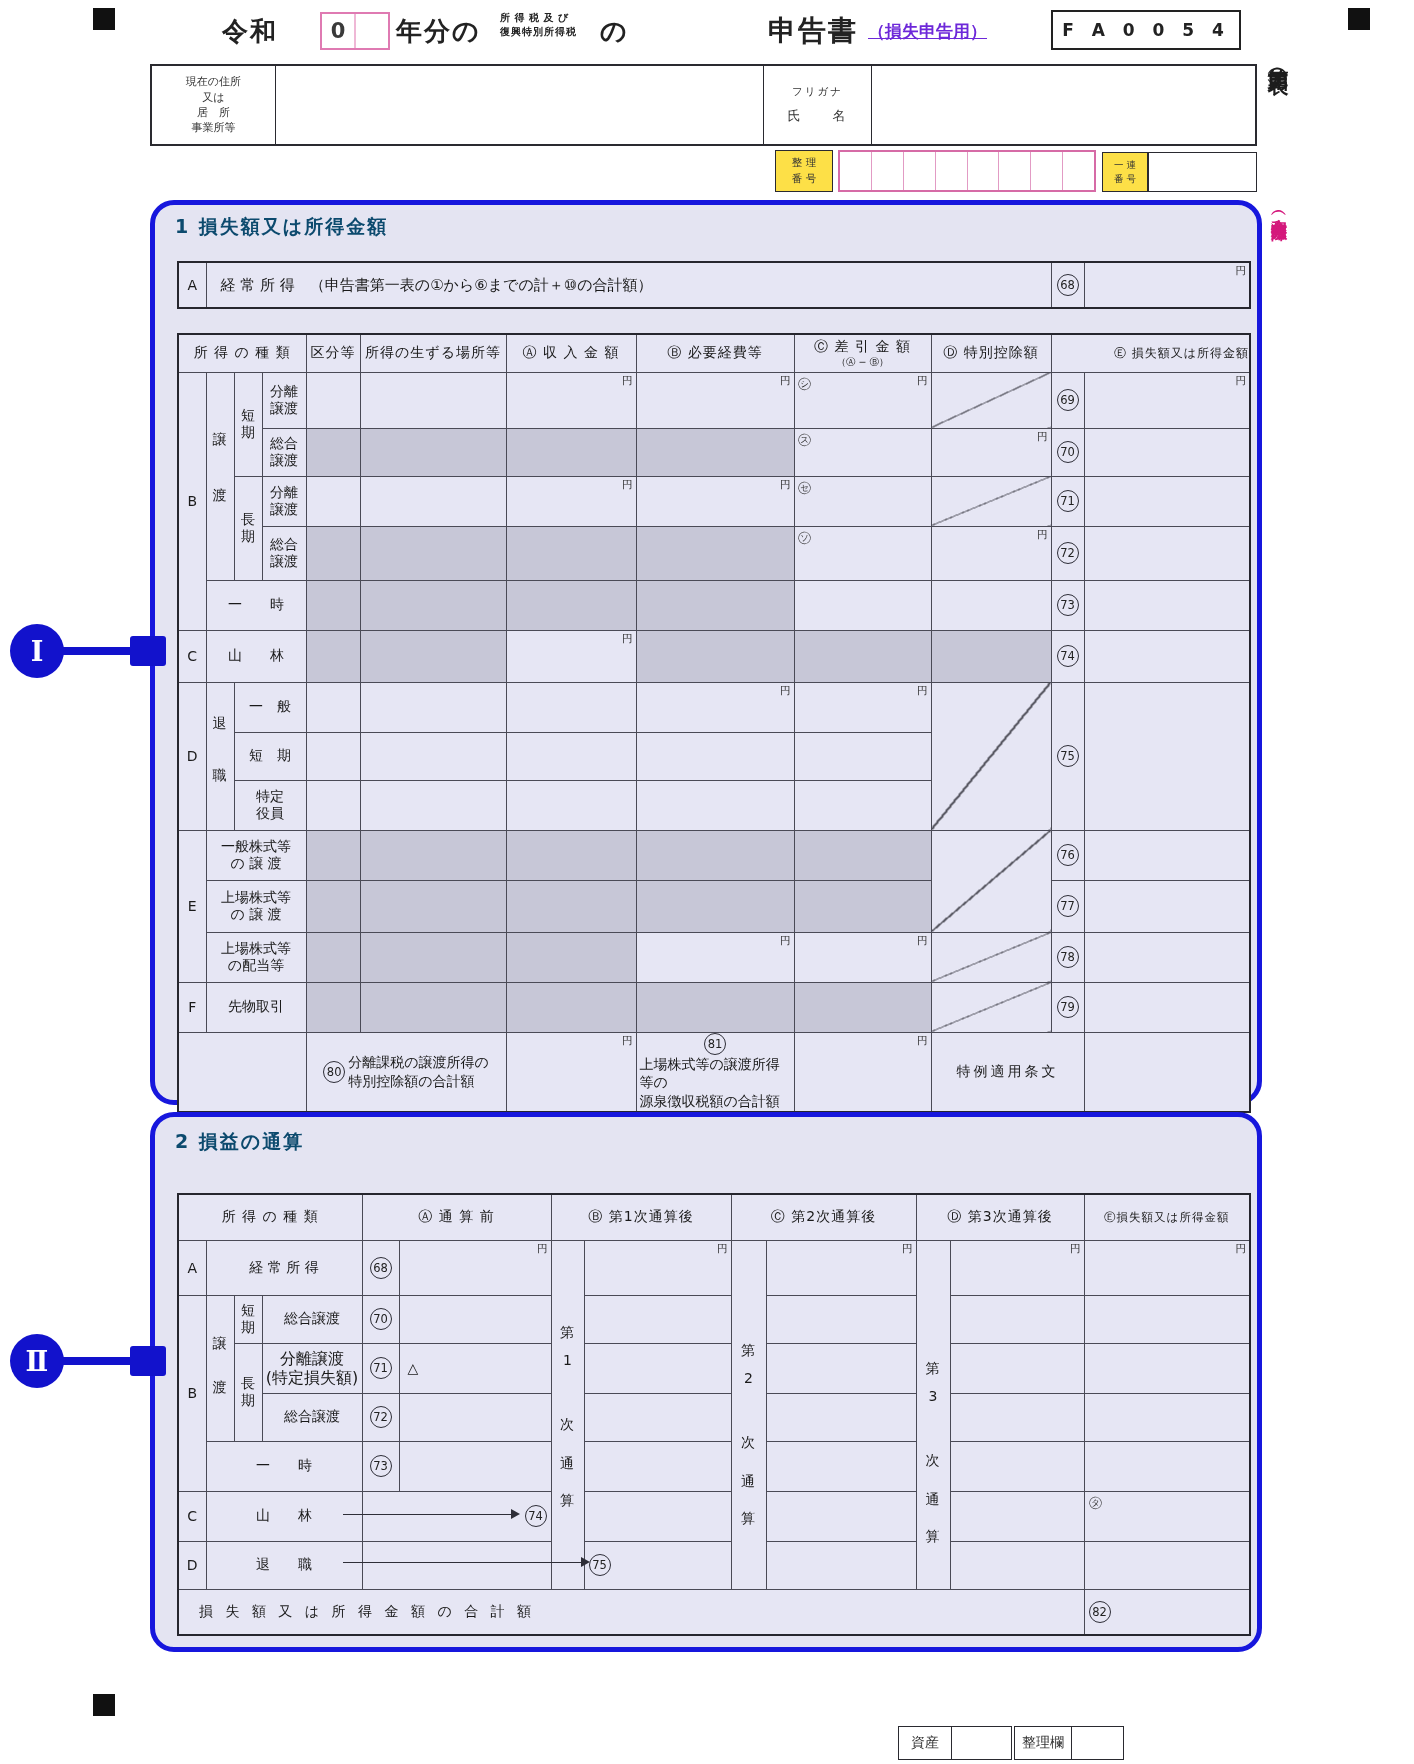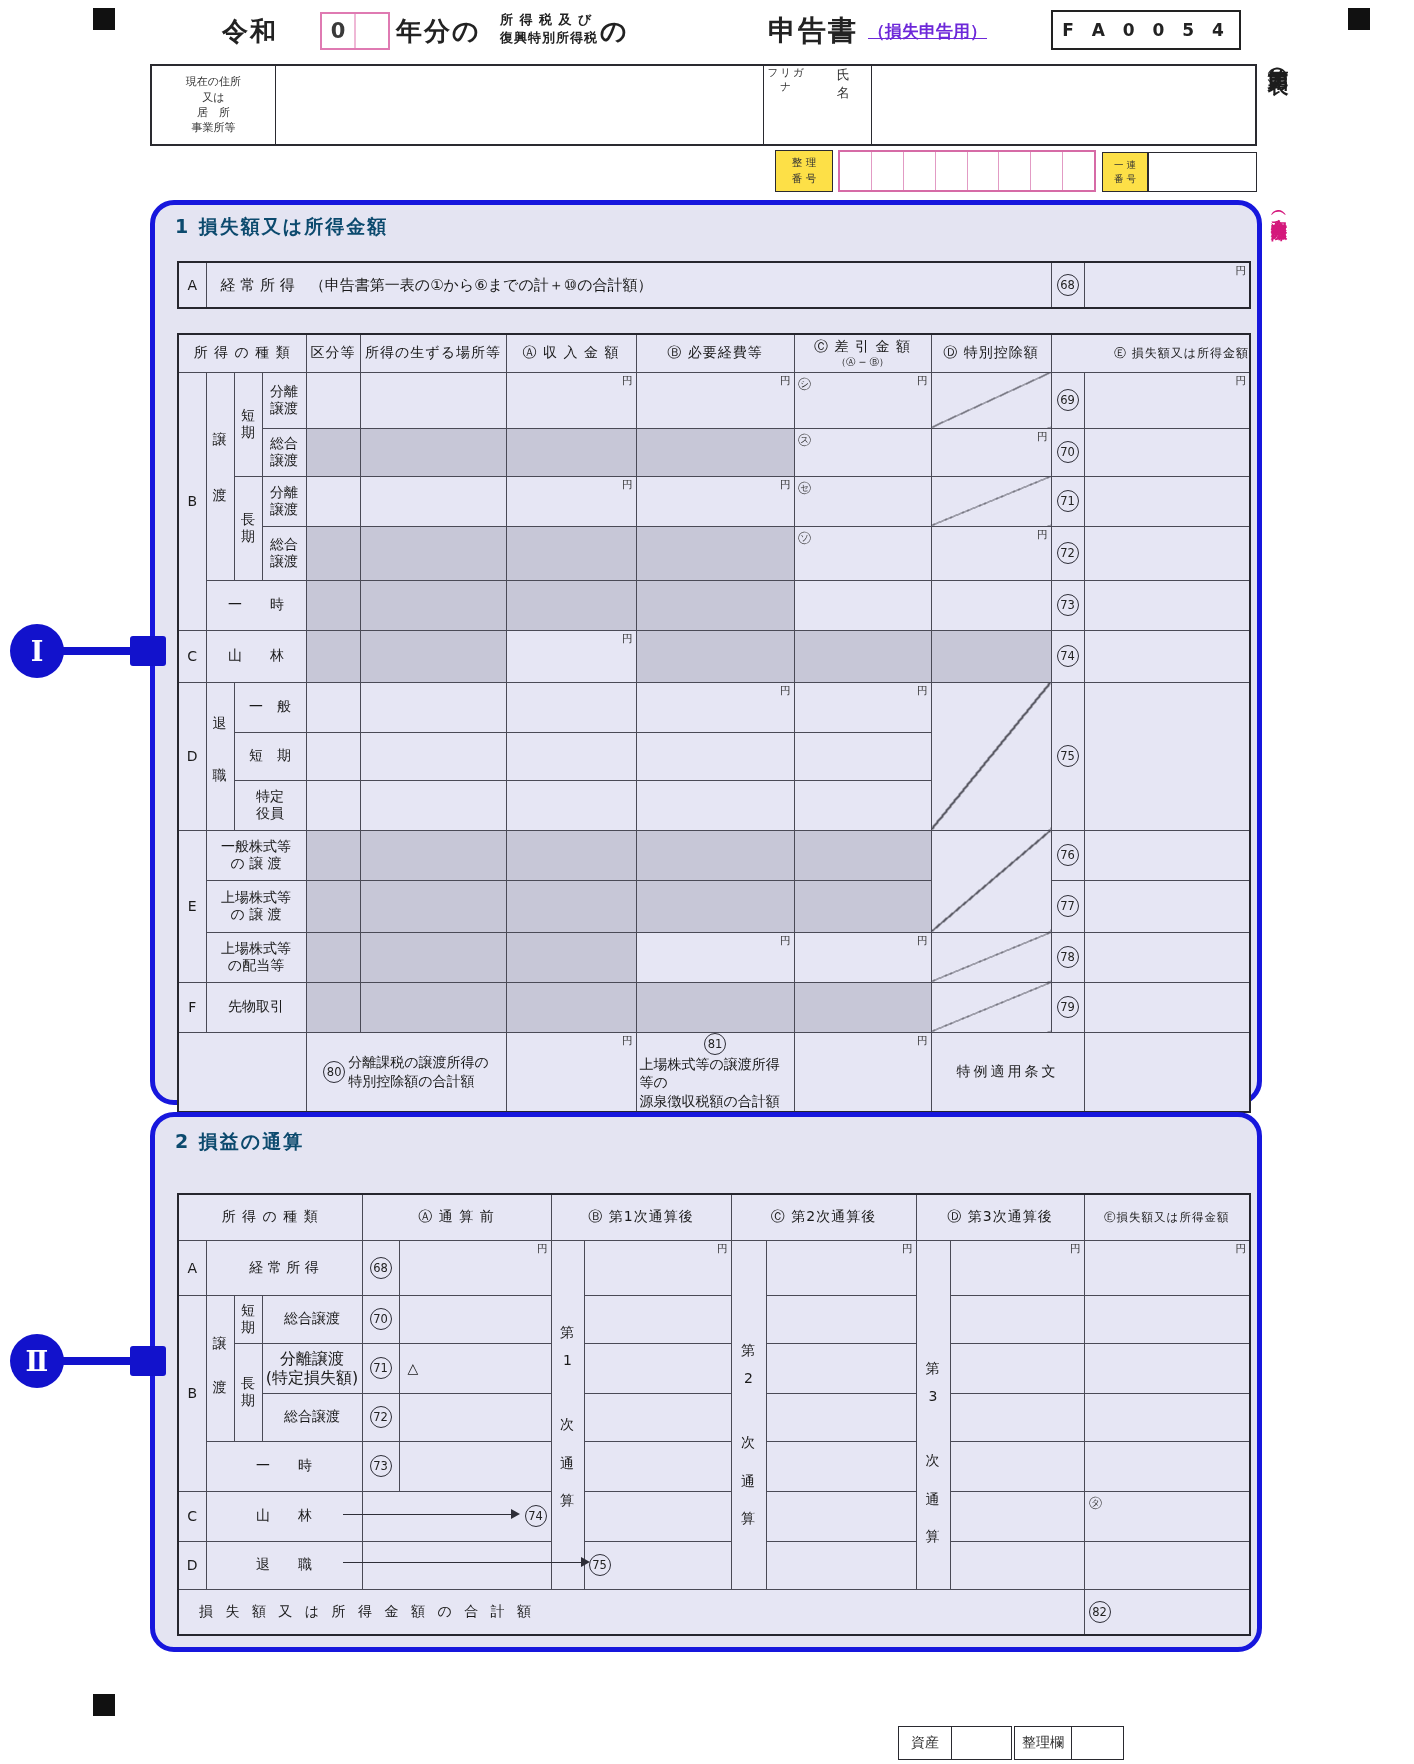--- a/index.html
+++ b/index.html
@@ -6,33 +6,33 @@
   body{
     width:1414px;height:1764px;position:relative;background:#ffffff;
     font-family:"DejaVu Sans","Liberation Sans",sans-serif;color:#1a1a1a;
     -webkit-font-smoothing:antialiased;
   }
   .abs{position:absolute;}
   .pre{white-space:pre-line;}
   .sq{position:absolute;width:22px;height:22px;background:#111;}
   
   .t-big{font-size:26px;font-weight:bold;color:#222;letter-spacing:2px;}
-  .t-small{font-size:13px;font-weight:bold;line-height:1.35;color:#222;letter-spacing:1px;}
+  .t-small{font-size:10px;font-weight:bold;line-height:1.35;color:#222;letter-spacing:1px;font-family:Liberation Serif, serif;}
   .era-box{width:66px;height:34px;border:2px solid #df7ab2;display:flex;background:#fff;}
   .era-box .ec{flex:1;display:flex;align-items:center;justify-content:center;font-size:21px;color:#3a3a3a;font-weight:bold;}
   .era-box .ec+.ec{border-left:2px solid #efb8d6;}
   .fa-box{width:186px;height:36px;border:2.5px solid #222;background:#fff;display:flex;align-items:center;justify-content:center;
     font-size:17px;font-weight:bold;letter-spacing:6px;color:#222;}
   .note17{font-size:17px;font-weight:bold;color:#6d28d9;text-decoration:underline;}
   
   .hdrbox{left:150px;top:64px;width:1107px;height:82px;border:2.5px solid #2a2a30;display:flex;background:#fff;box-sizing:border-box;}
   .hb-cell{box-sizing:border-box;height:100%;}
   .hb-albl{width:124px;border-right:1.5px solid #2a2a30;font-size:11px;line-height:1.4;display:flex;align-items:center;justify-content:center;text-align:center;color:#333;}
   .hb-aval{width:488px;border-right:1.5px solid #2a2a30;}
-  .hb-flbl{width:108px;border-right:1.5px solid #2a2a30;display:flex;flex-direction:row;justify-content:center;gap:8px;text-align:center;color:#333;}
+  .hb-flbl{width:108px;border-right:1.5px solid #2a2a30;display:flex;flex-direction:column;justify-content:center;gap:8px;text-align:center;color:#333;}
   .hb-flbl .fr{font-size:10.5px;letter-spacing:2px;}
   .hb-flbl .nm{font-size:13px;letter-spacing:2px;}
   .hb-nval{flex:1;}
   .lblbox{border:1.5px solid #2a2a30;background:#fde047;box-sizing:border-box;display:flex;align-items:center;justify-content:center;text-align:center;font-size:10.5px;line-height:1.5;color:#333;}
   .pinkstrip{border:2px solid #d66ba6;background:#fff;box-sizing:border-box;display:flex;}
   .pinkstrip .pc{flex:1;border-right:1.5px solid #e29bc4;}
   .pinkstrip .pc:last-child{border-right:none;}
   .valbox{border:1.5px solid #2a2a30;background:#fff;box-sizing:border-box;}
   
   .vside{writing-mode:vertical-rl;font-weight:bold;}

